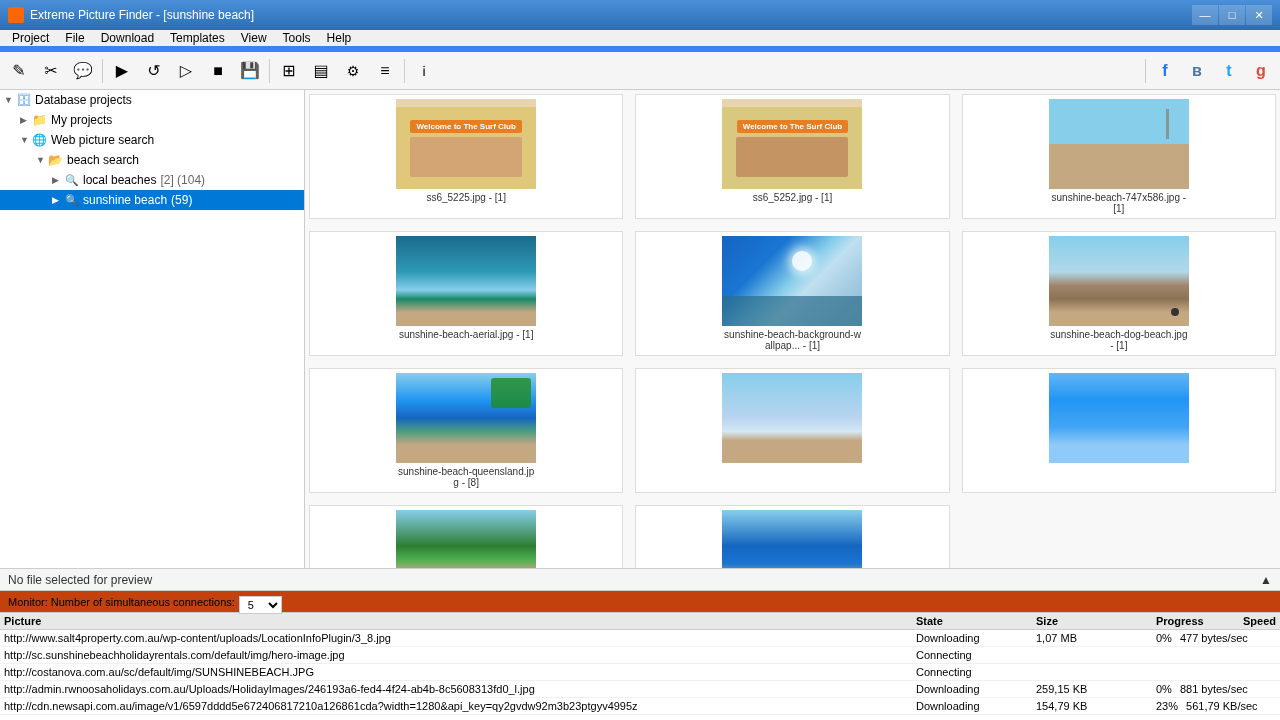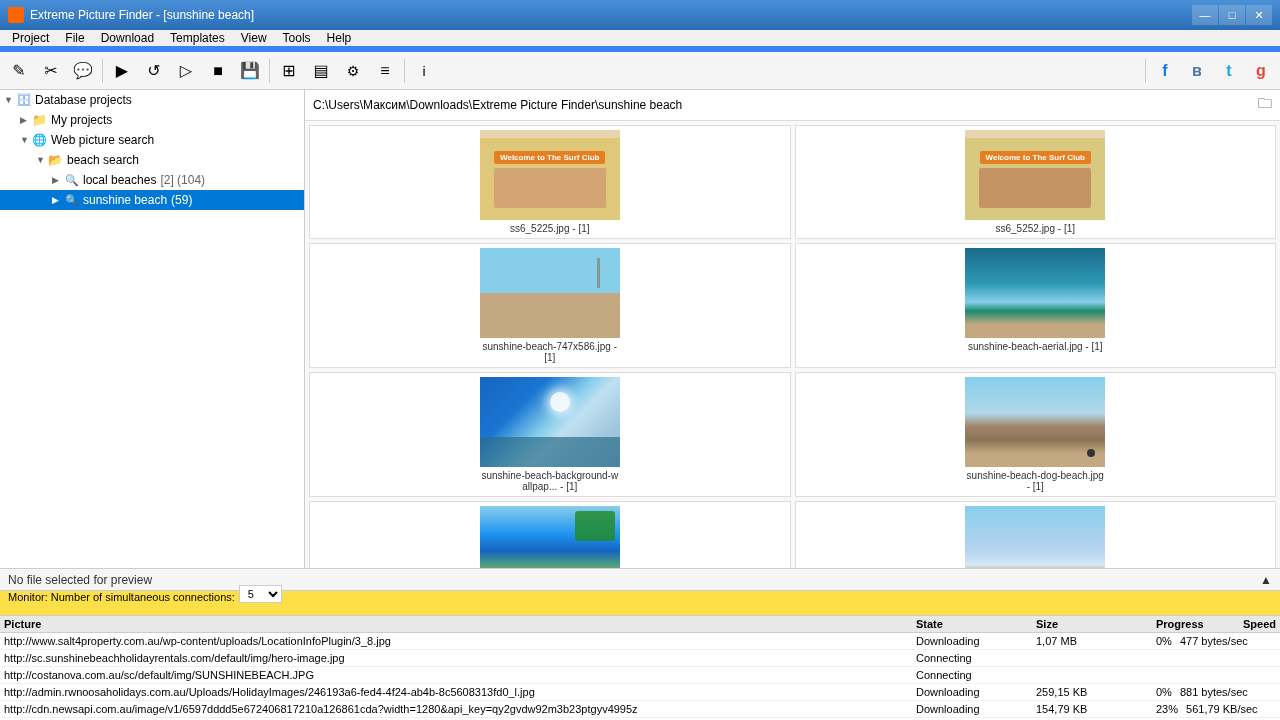--- a/index.html
+++ b/index.html
@@ -103,22 +103,22 @@
       font-size: 12px;
       display: flex;
       align-items: center;
       justify-content: space-between;
     }
     #image-grid {
       flex: 1;
       overflow-y: auto;
       padding: 4px;
       display: grid;
-      grid-template-columns: repeat(2, 1fr);
-      gap: 4px;
+      grid-template-columns: repeat(3, 1fr);
+      gap: 12px;
       background: #f8f8f8;
     }
     .img-cell {
       background: white;
       border: 1px solid #ddd;
       display: flex;
       flex-direction: column;
       align-items: center;
       padding: 4px;
       cursor: pointer;
@@ -149,25 +149,25 @@
       display: flex;
       align-items: center;
       padding: 0 8px;
       font-size: 12px;
       color: #333;
     }
 
     
     #statusbar {
       height: 22px;
-      background: #fde047;
+      background: #c2410c;
       border-top: 1px solid #ccc;
       display: flex;
-      align-items: flex-end;
-      padding: 12px 8px;
+      align-items: flex-start;
+      padding: 5px 8px;
       font-size: 11px;
       gap: 4px;
     }
     .status-dropdown {
       border: 1px solid #ccc;
       background: white;
       padding: 1px 4px;
       font-size: 11px;
       cursor: pointer;
     }
@@ -291,24 +291,20 @@
     <div class="tree-item selected" style="padding-left:52px;">
       <span class="expand-arrow" style="color:white;">▶</span>
       <span class="tree-icon" style="font-size:11px;">🔍</span>
       <span>sunshine beach</span>
       <span style="margin-left:4px;">(59)</span>
     </div>
   </div>
 
   <div id="content">
 
-    <div id="path-bar">
-      <span>C:\Users\Максим\Downloads\Extreme Picture Finder\sunshine beach</span>
-      <span style="font-size:14px;cursor:pointer;">🗀</span>
-    </div>
 
     <div id="image-grid">
 
       <div class="img-cell">
         <div class="img-thumb surf-thumb" style="width:140px;height:90px;">
           <div style="background:#e0c87a;width:100%;height:100%;display:flex;flex-direction:column;align-items:center;justify-content:center;">
             <div style="background:#e67e22;color:white;font-size:8px;font-weight:bold;padding:2px 6px;border-radius:2px;margin-bottom:4px;">Welcome to The Surf Club</div>
             <div style="background:#d4a574;width:80%;height:40px;border-radius:2px;"></div>
           </div>
         </div>

